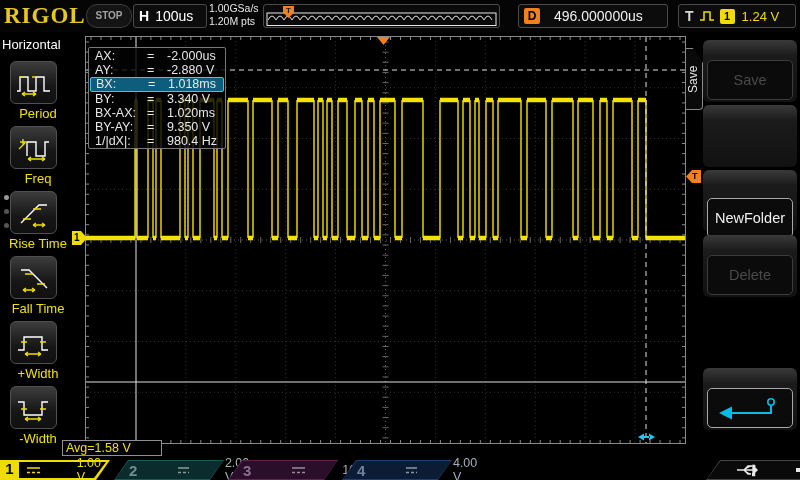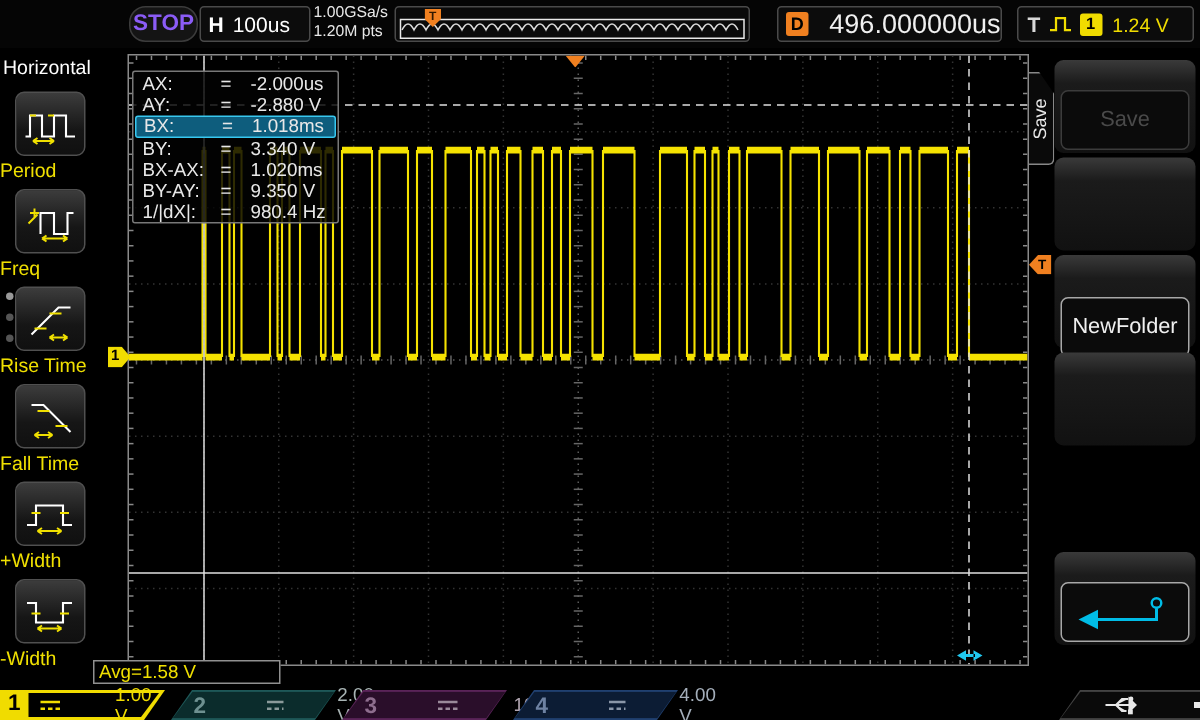--- a/index.html
+++ b/index.html
@@ -5,69 +5,69 @@
   * { margin:0; padding:0; box-sizing:border-box; }
   html,body { width:800px; height:480px; background:#000; overflow:hidden;
               font-family:"Liberation Sans", sans-serif; position:relative; }
   .abs { position:absolute; }
 
   
   #topbar { left:0; top:0; width:800px; height:32px; background:#050505; }
   #logo { left:4px; top:3px; font-family:"Liberation Serif", serif; font-weight:bold;
           font-size:23px; color:#e8c820; letter-spacing:1px; }
   #stop-btn { left:86px; top:4px; width:46px; height:24px; background:#141414;
-              border:1px solid #3c3c3c; border-radius:11px; color:#8b5cf6;
-              font-weight:bold; font-size:15px; text-align:center; line-height:22px; }
+              border:1px solid #3c3c3c; border-radius:11px; color:#a3a3a3;
+              font-weight:bold; font-size:10px; text-align:center; line-height:22px; }
   #h-box { left:133px; top:4px; width:74px; height:24px; background:#0c0c0c;
            border:1px solid #4a4a4a; border-radius:3px; display:flex; align-items:center; }
   #h-box .hlab { color:#fff; font-weight:bold; font-size:14px; margin:0 6px 0 5px; }
   #h-box .tb   { color:#fff; font-size:14px; }
   #rate-box { left:209px; top:2px; width:56px; height:28px; color:#e8e8e8; font-size:10.5px; line-height:13px; }
   #preview { left:263px; top:4px; width:237px; height:24px; background:#0a0a0a;
              border:1px solid #4a4a4a; border-radius:3px; }
   #preview svg { position:absolute; left:0; top:0; }
   #preview-trig { left:19px; top:1px; width:11px; height:12px; background:#f08020;
                   clip-path:polygon(0 0,100% 0,100% 55%,50% 100%,0 55%);
                   color:#301800; font-size:8px; font-weight:bold; text-align:center; line-height:9px; }
   #d-box { left:518px; top:4px; width:150px; height:24px; background:#0c0c0c;
            border:1px solid #4a4a4a; border-radius:3px; display:flex; align-items:center; }
   #d-badge { width:16px; height:16px; margin:0 14px 0 5px; background:#f08020; border-radius:2px;
              color:#000; font-weight:bold; font-size:12px; text-align:center; line-height:16px; }
-  #d-box .dval { color:#f0f0f0; font-size:18px; }
+  #d-box .dval { color:#f0f0f0; font-size:14px; }
   #t-box { left:678px; top:4px; width:118px; height:24px; background:#0c0c0c;
            border:1px solid #4a4a4a; border-radius:3px; display:flex; align-items:center; }
   #t-box .tlab { color:#d8d8d8; font-size:14px; font-weight:bold; margin:0 5px 0 6px; }
   #t-badge { width:15px; height:15px; background:#f0dc00; border-radius:2px; color:#000;
              font-weight:bold; font-size:11px; text-align:center; line-height:15px; margin:0 4px; }
   #t-box .tlev { color:#f0dc00; font-size:13px; margin-left:3px; }
 
   
   #left-menu { left:0; top:32px; width:84px; height:428px; }
   #left-title { left:2px; top:5px; color:#fff; font-size:13px; }
   .lbtn { position:absolute; left:10px; width:47px; height:43px; border-radius:6px;
           border:1px solid #505050; background:linear-gradient(#3c3c3c,#161616 60%,#101010);
           display:flex; align-items:center; justify-content:center; }
-  .llab { position:absolute; left:0; width:76px; color:#f0e000; font-size:13px; }
+  .llab { position:absolute; left:0; width:76px; text-align:center; color:#f0e000; font-size:13px; }
   .dot { position:absolute; left:4px; width:5px; height:5px; border-radius:50%; background:#555; }
 
   
   #grid { left:85px; top:36px; width:601px; height:408px; border:1px solid #8a8a8a; background:#000; }
   #grid svg { position:absolute; left:0; top:0; }
 
   
   #meas { left:88px; top:47px; width:138px; height:102px; background:rgba(2,2,2,0.82);
           border:1px solid #787878; border-radius:2px; z-index:5; padding-top:1px; }
   .mrow { display:flex; height:14.2px; align-items:center; font-size:12.5px; color:#e8e8e8; padding-left:6px; }
   .mrow .ml { width:52px; }
   .mrow .me { width:20px; }
   .mrow.selected { background:#0e5d7d; border:1px solid #38c8f0; border-radius:2px;
                    margin:0 1px; padding-left:5px; }
 
   
-  #avg-box { left:62px; top:440px; width:125px; height:16px; background:#000; border:1px solid #909090;
+  #avg-box { left:62px; top:440px; width:100px; height:16px; background:#000; border:1px solid #909090;
              color:#f0e000; font-size:12.5px; line-height:14px; padding-left:3px; z-index:6; }
   #trig-pos-marker { left:377px; top:37px; width:13px; height:8px; background:#f08020;
                      clip-path:polygon(0 0,100% 0,50% 100%); z-index:4; }
   #ch1-marker { left:72px; top:231px; width:15px; height:14px; background:#f0dc00;
                 clip-path:polygon(0 0,60% 0,100% 50%,60% 100%,0 100%);
                 color:#000; font-weight:bold; font-size:10px; line-height:14px; padding-left:2px; z-index:4; }
   #trig-level-marker { left:686px; top:170px; width:15px; height:13px; background:#f08020;
                 clip-path:polygon(100% 0,100% 100%,40% 100%,0 50%,40% 0);
                 color:#000; font-weight:bold; font-size:9px; line-height:13px; padding-left:6px; z-index:4; }
   #cursorb-handle { left:637px; top:432px; z-index:6; }
@@ -90,20 +90,21 @@
   .chwrap { position:absolute; top:2px; height:20px; }
   .chin { position:absolute; display:flex; align-items:center;gap:28px; }
   .hatch { background-image:repeating-linear-gradient(45deg, rgba(255,255,255,0.05) 0 1px, transparent 1px 5px); }
   .chnum { font-weight:bold; font-size:15px; }
   .chval { font-size:12.5px; margin-left:8px; }
 </style>
 </head>
 <body>
 
 <div id="topbar" class="abs">
+  <div id="logo" class="abs">RIGOL</div>
   <div id="stop-btn" class="abs">STOP</div>
   <div id="h-box" class="abs">
     <span class="hlab">H</span>
     <span class="tb">100us</span>
   </div>
   <div id="rate-box" class="abs">
     <div>1.00GSa/s</div>
     <div>1.20M pts</div>
   </div>
   <div id="preview" class="abs">
@@ -564,20 +565,21 @@
 
   <div class="slot" style="top:8px"></div>
   <div class="mbtn off" style="top:28px">Save</div>
 
   <div class="slot" style="top:73px"></div>
 
   <div class="slot" style="top:138px"></div>
   <div class="mbtn on" style="top:166px">NewFolder</div>
 
   <div class="slot" style="top:203px"></div>
+  <div class="mbtn off" style="top:223px">Delete</div>
 
   <div class="slot" style="top:336px"></div>
   <div class="mbtn on" style="top:356px">
     <svg width="66" height="28">
       <circle cx="54" cy="8" r="3.2" fill="none" stroke="#00bce6" stroke-width="1.6"></circle>
       <path d="M54,11.5 V19 H14" fill="none" stroke="#00bce6" stroke-width="2"></path>
       <path d="M15,19 L15,12.5 L2,19 L15,25.5 Z" fill="#00bce6"></path>
     </svg>
   </div>
 </div>

